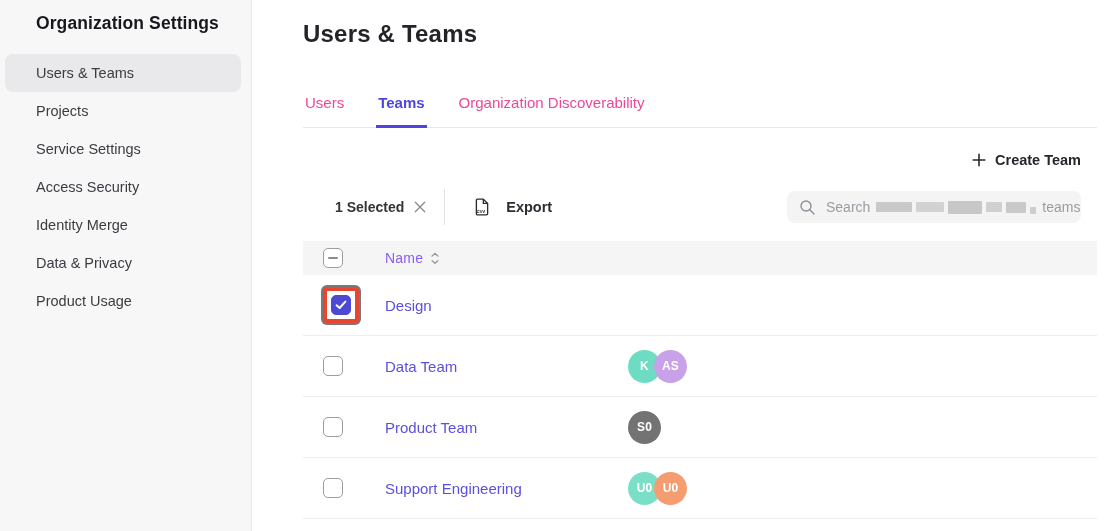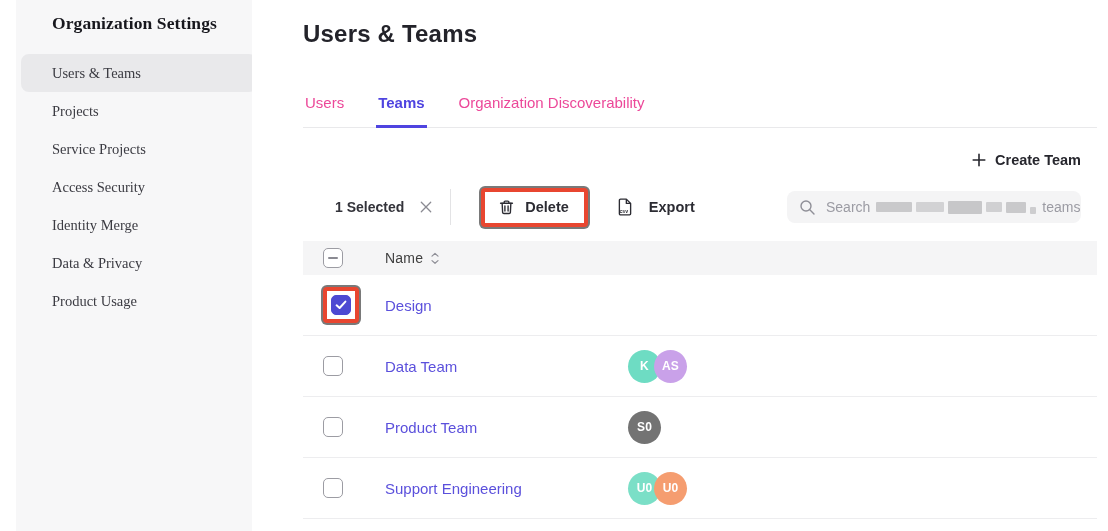--- a/index.html
+++ b/index.html
@@ -1,41 +1,41 @@
 <!DOCTYPE html>
 <html><head>
 <meta charset="utf-8">
 <style>
   * { margin:0; padding:0; box-sizing:border-box; }
   html,body { width:1108px; height:531px; overflow:hidden; background:#fff;
     font-family:"Liberation Sans", sans-serif; color:#2e2e36; }
 
   
-  .sidebar { position:absolute; left:16px; top:0; width:252px; height:531px;
-    background:#f7f7f8; border-right:1px solid #e7e7e9;font-family:Liberation Serif, serif; }
+  .sidebar { position:absolute; left:0; top:0; width:252px; height:531px;
+    background:#f7f7f8; border-right:1px solid #e7e7e9; }
   .sidebar h2 { font-size:17.5px; font-weight:700; color:#17171d; padding:13px 0 0 36px; letter-spacing:.1px; }
   .side-list { list-style:none; margin-top:20px; }
   .side-item { height:38px; display:flex; align-items:center; font-size:14.5px;
     color:#3b3b42; padding-left:36px; cursor:pointer; }
   .side-item.active { background:#e9e9eb; border-radius:8px; margin:0 10px 0 5px; padding-left:31px; }
 
   
   .main { position:absolute; left:252px; top:0; width:856px; height:531px; background:#fff; }
   .page-title { font-size:24px; font-weight:700; color:#23232a; margin:20px 0 0 51px; letter-spacing:.2px; }
 
   .tabs { display:flex; gap:30px; margin:46px 11px 0 51px; border-bottom:1px solid #e9e9eb; }
   .tab { font-size:15px; font-weight:500; color:#ec4899; padding:0 2px 14px 2px;
     border-bottom:3px solid transparent; margin-bottom:-1px; cursor:pointer; }
   .tab.active { color:#4f44e0; font-weight:600; border-bottom-color:#4f44e0; }
 
   .create-row { display:flex; justify-content:flex-end; margin:24px 27px 0 0; }
   .create-btn { display:flex; align-items:center; gap:9px; font-size:14.5px; font-weight:600; color:#26262d; cursor:pointer; }
 
   .toolbar { display:flex; align-items:center; height:46px; margin:16px 27px 0 83px; }
-  .selected-group { display:flex; align-items:center; gap:16px; }
+  .selected-group { display:flex; align-items:center; gap:10px; }
   .selected-label { font-size:14px; font-weight:600; color:#33333a; }
   .clear-x { cursor:pointer; display:flex; align-items:center; }
   .v-divider { width:1px; height:36px; background:#e3e3e5; margin:0 0 0 18px; }
 
   .annotation { border:4px solid #e84630; border-radius:4px; background:#fff;
     box-shadow:0 0 0 2px rgba(88,88,88,.8); }
   .delete-annotation { display:flex; align-items:center; gap:10px; padding:7px 15px 7px 13px; margin-left:30px; cursor:pointer; }
   .tool-btn-label { font-size:14.5px; font-weight:600; color:#2c2c33; }
   .export-btn { display:flex; align-items:center; gap:16px; margin-left:29px; cursor:pointer; }
 
@@ -53,40 +53,40 @@
   .rb6 { width:6px; height:7px; background:#cdcdcf; align-self:flex-end; }
 
   
   .table { margin:11px 11px 0 51px; }
   .thead { display:flex; align-items:center; height:34px; background:#f5f5f6; }
   .cb-cell { width:82px; padding-left:20px; display:flex; align-items:center; }
   .checkbox { width:20px; height:20px; border:1.5px solid #9c9ca3; border-radius:5px;
     background:#fff; display:flex; align-items:center; justify-content:center; cursor:pointer; flex:none; }
   .checkbox.checked { background:#4d49d2; border-color:#4d49d2; }
   .dash { width:10px; height:2px; background:#8a8a92; border-radius:1px; }
-  .name-header { display:flex; align-items:center; gap:8px; font-size:14px; color:#404040; letter-spacing:.2px; cursor:pointer; }
+  .name-header { display:flex; align-items:center; gap:8px; font-size:14px; color:#8b5cf6; letter-spacing:.2px; cursor:pointer; }
 
   .row { display:flex; align-items:center; height:61px; border-bottom:1px solid #ededef; }
   .team-link { width:243px; font-size:15px; color:#5b50dc; text-decoration:none; cursor:pointer; }
   .avatars { display:flex; align-items:center; }
   .avatar { width:33px; height:33px; border-radius:50%; color:#fff; font-size:12px; font-weight:700;
     display:flex; align-items:center; justify-content:center; letter-spacing:.2px; }
   .avatar + .avatar { margin-left:-7px; }
   .cb-annotation { display:inline-block; padding:4px; }
   svg { display:block; }
 </style>
 </head>
 <body>
 
 <div class="sidebar">
   <h2>Organization Settings</h2>
   <ul class="side-list">
       <li class="side-item active">Users &amp; Teams</li>
       <li class="side-item">Projects</li>
-      <li class="side-item">Service Projects</li>
+      <li class="side-item">Service Settings</li>
       <li class="side-item">Access Security</li>
       <li class="side-item">Identity Merge</li>
       <li class="side-item">Data &amp; Privacy</li>
       <li class="side-item">Product Usage</li>
     </ul>
 </div>
 
 <div class="main">
   <h1 class="page-title">Users &amp; Teams</h1>
 
@@ -111,31 +111,20 @@
     <div class="selected-group">
       <span class="selected-label">1 Selected</span>
       <span class="clear-x">
         <svg width="12" height="12" viewBox="0 0 12 12">
             <path d="M1.3 1.3 L10.7 10.7 M10.7 1.3 L1.3 10.7" stroke="#8a8a92" stroke-width="1.3" stroke-linecap="round"></path>
           </svg>
       </span>
     </div>
     <div class="v-divider"></div>
 
-    <div class="annotation delete-annotation">
-      <span>
-        <svg width="17" height="17" viewBox="0 0 16 16" fill="none" stroke="#2c2c33" stroke-width="1.3" stroke-linecap="round" stroke-linejoin="round">
-          <path d="M2.4 4 H13.6"></path>
-          <path d="M5.8 4 V2.9 a0.9 0.9 0 0 1 0.9 -0.9 h2.6 a0.9 0.9 0 0 1 0.9 0.9 V4"></path>
-          <path d="M3.9 4 l0.45 8.6 a1.2 1.2 0 0 0 1.2 1.1 h4.9 a1.2 1.2 0 0 0 1.2 -1.1 L12.1 4"></path>
-          <path d="M6.5 6.6 V11.3 M9.5 6.6 V11.3"></path>
-        </svg>
-      </span>
-      <span class="tool-btn-label">Delete</span>
-    </div>
 
     <div class="export-btn">
       <span>
         <svg width="16" height="18" viewBox="0 0 14 16" fill="none">
           <path d="M2 2 a1 1 0 0 1 1 -1 h5.2 L12 4.8 V14 a1 1 0 0 1 -1 1 H3 a1 1 0 0 1 -1 -1 Z" stroke="#2c2c33" stroke-width="1.2" stroke-linejoin="round"></path>
           <path d="M8.2 1 V4.8 H12" stroke="#2c2c33" stroke-width="1.2" stroke-linejoin="round"></path>
           <text x="2.1" y="13" font-size="4.6" font-weight="700" fill="#2c2c33" aria-label="csv">csv</text>
         </svg>
       </span>
       <span class="tool-btn-label">Export</span>

